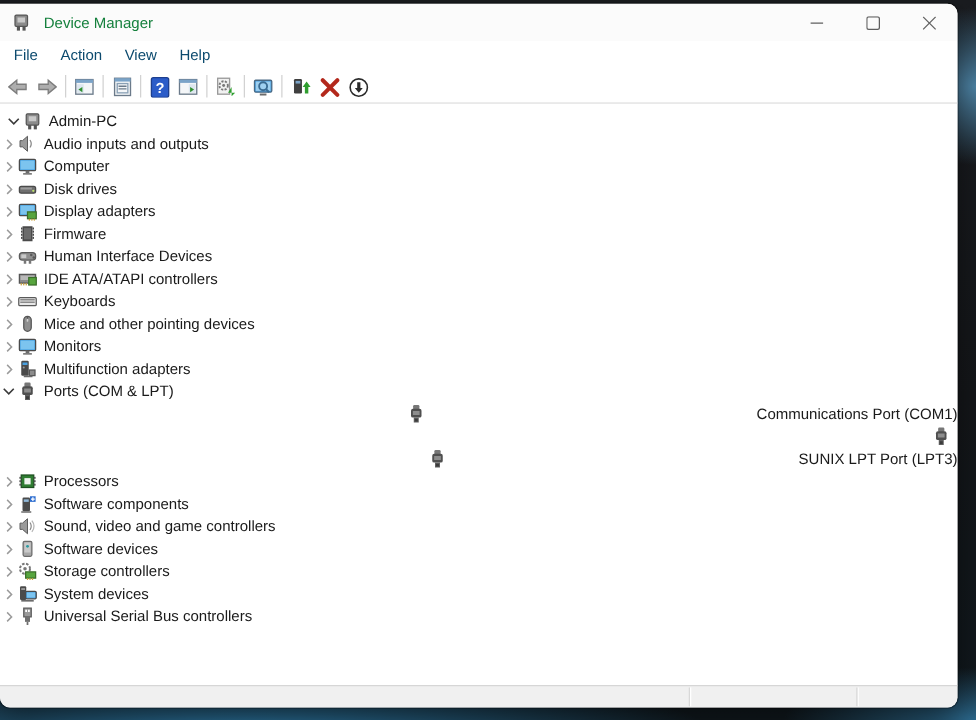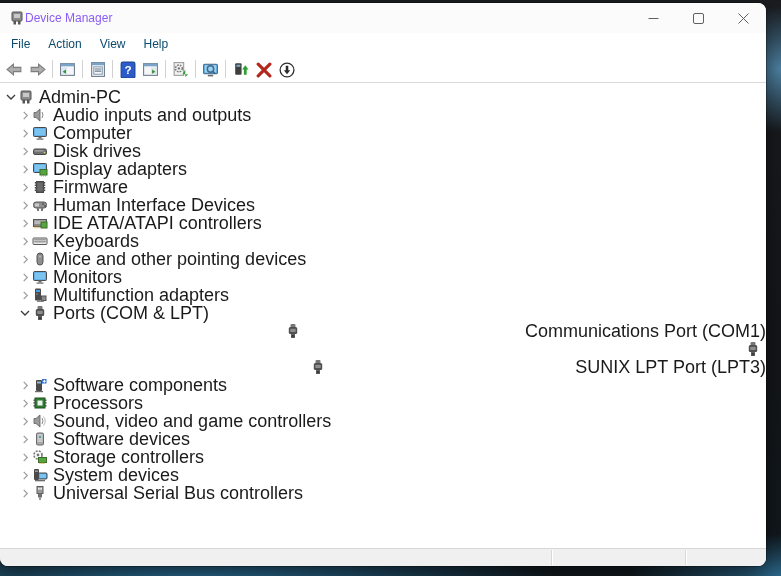--- a/index.html
+++ b/index.html
@@ -14,38 +14,38 @@
   }
   .window{
     position:absolute;left:0;top:3px;width:766px;height:563px;
     background:#ffffff;border-radius:0 8px 8px 8px;
     box-shadow:0 0 0 1px rgba(0,0,0,.28), 0 10px 24px rgba(0,0,0,.45);
     overflow:hidden;display:flex;flex-direction:column;
   }
   
   .titlebar{height:30px;background:#fbfbfb;display:flex;align-items:center;flex:0 0 auto;}
   .titlebar .app-ico{margin-left:9px;width:16px;height:16px;}
-  .titlebar .title{font-size:12px;color:#8b5cf6;}
+  .titlebar .title{margin-left:10px;font-size:12px;color:#15803d;}
   .caption-group{margin-left:auto;display:flex;height:100%;}
   .caption-btn{width:45px;height:100%;display:flex;align-items:center;justify-content:center;}
   .caption-btn svg{display:block;}
   
   .menubar{height:23px;background:#ffffff;display:flex;align-items:center;padding-left:2px;flex:0 0 auto;}
   .menu-item{font-size:12px;color:#0c4a6e;padding:0 9px;line-height:21px;}
   
   .toolbar{height:26px;background:#ffffff;display:flex;align-items:center;padding-left:3px;border-bottom:1px solid #d9d9d9;flex:0 0 auto;}
   .tb-btn{width:23px;height:22px;display:flex;align-items:center;justify-content:center;}
   .tb-sep{width:1px;height:18px;background:#d2d2d2;margin:0 3px;}
   
   .content{flex:1 1 auto;background:#ffffff;padding-top:5px;overflow:hidden;}
-  .tree-row{height:18px;display:flex;align-items:center;font-size:18px;color:#1a1a1a;white-space:nowrap;}
+  .tree-row{height:18px;display:flex;align-items:center;font-size:12px;color:#1a1a1a;white-space:nowrap;}
   .tree-row .chev{width:14px;height:14px;flex:0 0 14px;display:flex;align-items:center;justify-content:center;}
   .tree-row .ico{width:16px;height:16px;flex:0 0 16px;margin-right:5px;display:flex;align-items:center;justify-content:center;}
   .lvl0{padding-left:4px;}
-  .lvl1{padding-left:18px;}
+  .lvl1{}
   .lvl2{padding-left:52px;justify-content:space-between;}
   
   .statusbar{height:17px;background:#f0f0f0;border-top:1px solid #d6d6d6;position:relative;flex:0 0 auto;}
   .sb-div{position:absolute;top:1px;bottom:1px;width:1px;background:#d8d8d8;box-shadow:1px 0 0 #ffffff;}
 </style>
 </head>
 <body>
 
 <div class="window">
 
@@ -449,58 +449,58 @@
         <span>SUNIX LPT Port (LPT3)</span>
       </div>
       <div class="tree-row lvl1">
         <span class="chev">
           <svg width="9" height="9" viewBox="0 0 10 10">
             <polyline points="3,1 7,5 3,9" fill="none" stroke="#9b9b9b" stroke-width="1.3"></polyline>
           </svg>
         </span>
         <span class="ico">
           <svg width="16" height="16" viewBox="0 0 16 16">
-            <rect x="4" y="3" width="6" height="11" rx="1" fill="#4a4a4a"></rect>
-            <rect x="5" y="4.5" width="4" height="2" fill="#8fb7d8"></rect>
-            <rect x="10" y="2" width="4.5" height="4.5" fill="#2f6fd0"></rect>
-            <rect x="11.8" y="2.8" width="1" height="3" fill="#fff"></rect>
-            <rect x="10.8" y="3.8" width="3" height="1" fill="#fff"></rect>
-            <rect x="3" y="14" width="8" height="1.2" fill="#6b6b6b"></rect>
-          </svg>
-        </span>
-        <span>Software components</span>
-      </div>
-      <div class="tree-row lvl1">
-        <span class="chev">
-          <svg width="9" height="9" viewBox="0 0 10 10">
-            <polyline points="3,1 7,5 3,9" fill="none" stroke="#9b9b9b" stroke-width="1.3"></polyline>
-          </svg>
-        </span>
-        <span class="ico">
-          <svg width="16" height="16" viewBox="0 0 16 16">
             <rect x="3" y="3" width="10" height="10" fill="#2f7d32" stroke="#1d5020"></rect>
             <rect x="5.5" y="5.5" width="5" height="5" fill="#eef4ee"></rect>
             <rect x="1.5" y="4.5" width="1.5" height="1.5" fill="#555"></rect>
             <rect x="1.5" y="7.2" width="1.5" height="1.5" fill="#555"></rect>
             <rect x="1.5" y="10" width="1.5" height="1.5" fill="#555"></rect>
             <rect x="13" y="4.5" width="1.5" height="1.5" fill="#555"></rect>
             <rect x="13" y="7.2" width="1.5" height="1.5" fill="#555"></rect>
             <rect x="13" y="10" width="1.5" height="1.5" fill="#555"></rect>
           </svg>
         </span>
         <span>Processors</span>
       </div>
       <div class="tree-row lvl1">
         <span class="chev">
           <svg width="9" height="9" viewBox="0 0 10 10">
             <polyline points="3,1 7,5 3,9" fill="none" stroke="#9b9b9b" stroke-width="1.3"></polyline>
           </svg>
         </span>
         <span class="ico">
           <svg width="16" height="16" viewBox="0 0 16 16">
+            <rect x="4" y="3" width="6" height="11" rx="1" fill="#4a4a4a"></rect>
+            <rect x="5" y="4.5" width="4" height="2" fill="#8fb7d8"></rect>
+            <rect x="10" y="2" width="4.5" height="4.5" fill="#2f6fd0"></rect>
+            <rect x="11.8" y="2.8" width="1" height="3" fill="#fff"></rect>
+            <rect x="10.8" y="3.8" width="3" height="1" fill="#fff"></rect>
+            <rect x="3" y="14" width="8" height="1.2" fill="#6b6b6b"></rect>
+          </svg>
+        </span>
+        <span>Software components</span>
+      </div>
+      <div class="tree-row lvl1">
+        <span class="chev">
+          <svg width="9" height="9" viewBox="0 0 10 10">
+            <polyline points="3,1 7,5 3,9" fill="none" stroke="#9b9b9b" stroke-width="1.3"></polyline>
+          </svg>
+        </span>
+        <span class="ico">
+          <svg width="16" height="16" viewBox="0 0 16 16">
             <polygon points="8,2 8,14 4,10.5 2,10.5 2,5.5 4,5.5" fill="#9a9a9a" stroke="#5c5c5c" stroke-width=".8"></polygon>
             <path d="M10 5 q2 3 0 6" stroke="#8a8a8a" fill="none"></path>
             <path d="M11.5 3.5 q3.5 4.5 0 9" stroke="#b5b5b5" fill="none"></path>
           </svg>
         </span>
         <span>Sound, video and game controllers</span>
       </div>
       <div class="tree-row lvl1">
         <span class="chev">
           <svg width="9" height="9" viewBox="0 0 10 10">

